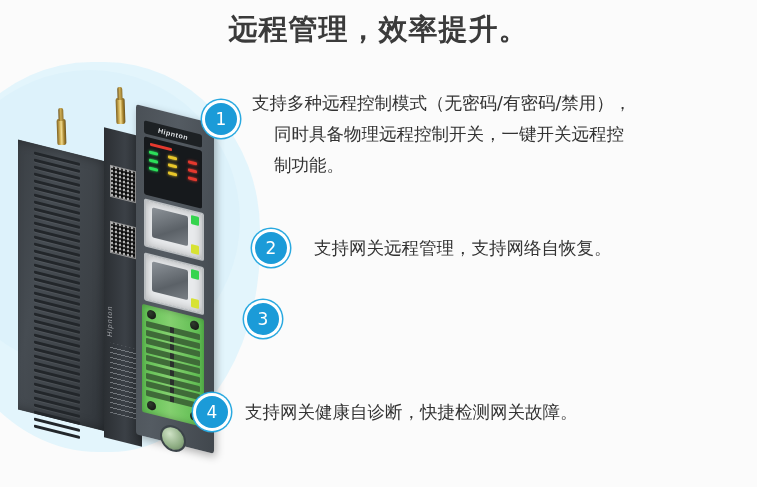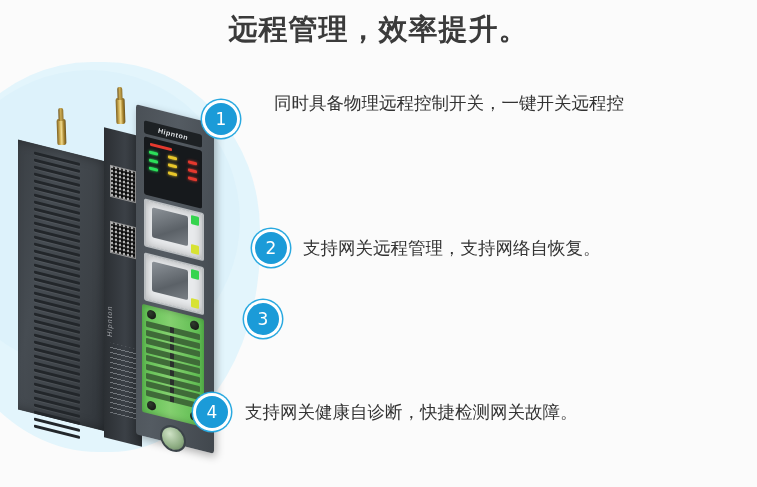--- a/index.html
+++ b/index.html
@@ -127,21 +127,21 @@
     font-family:"DejaVu Sans","Liberation Sans",sans-serif;
   }
   .ftext div{white-space:nowrap;}
 
   .f1 .badge{left:205px;top:103px;}
   .f1 .ftext{left:252px;top:88px;width:490px;}
   .f1 .ftext .l2{padding-left:22px;}
   .f1 .ftext .l3{padding-left:22px;}
 
   .f2 .badge{left:255px;top:232px;}
-  .f2 .ftext{left:303px;top:233px;}
+  .f2 .ftext{left:314px;top:233px;}
 
   .f3 .badge{left:247px;top:303px;}
   .f3 .ftext{left:296px;top:289px;}
   .f3 .ftext .l2{padding-left:0px;}
 
   .f4 .badge{left:196px;top:396px;}
   .f4 .ftext{left:245px;top:397px;}
 </style>
 </head>
 <body>
@@ -262,21 +262,23 @@
         </div>
       </div>
 
       <div class="btn"></div>
     </div>
   </div>
 
   <div class="f1">
     <div class="badge">1</div>
     <div class="ftext">
+      <div class="l1">支持多种远程控制模式（无密码/有密码/禁用），</div>
       <div class="l2">同时具备物理远程控制开关，一键开关远程控</div>
+      <div class="l3">制功能。</div>
     </div>
   </div>
 
   <div class="f2">
     <div class="badge">2</div>
     <div class="ftext">
       <div class="l1">支持网关远程管理，支持网络自恢复。</div>
     </div>
   </div>
 

